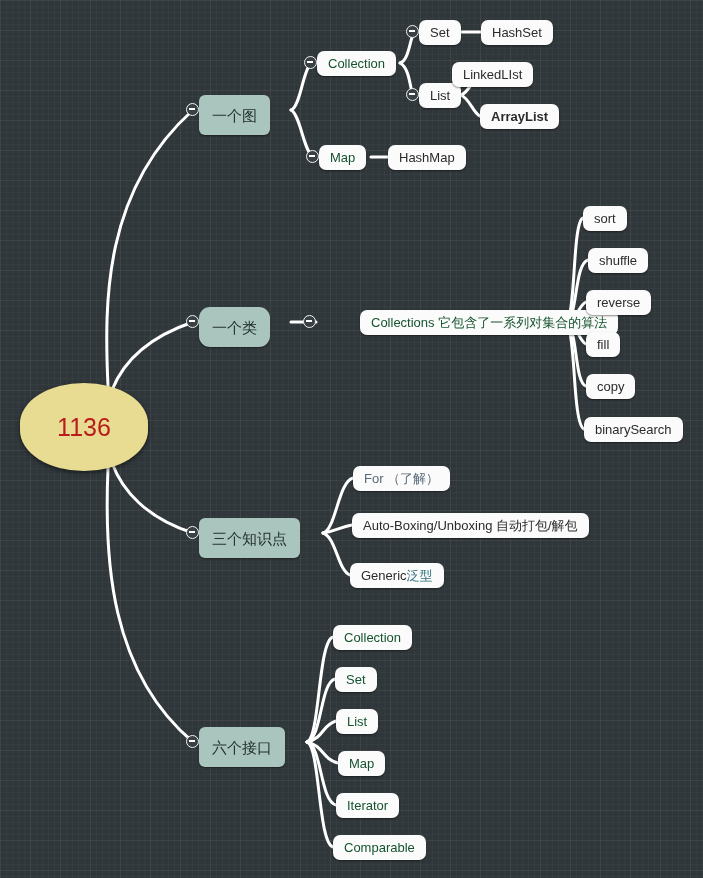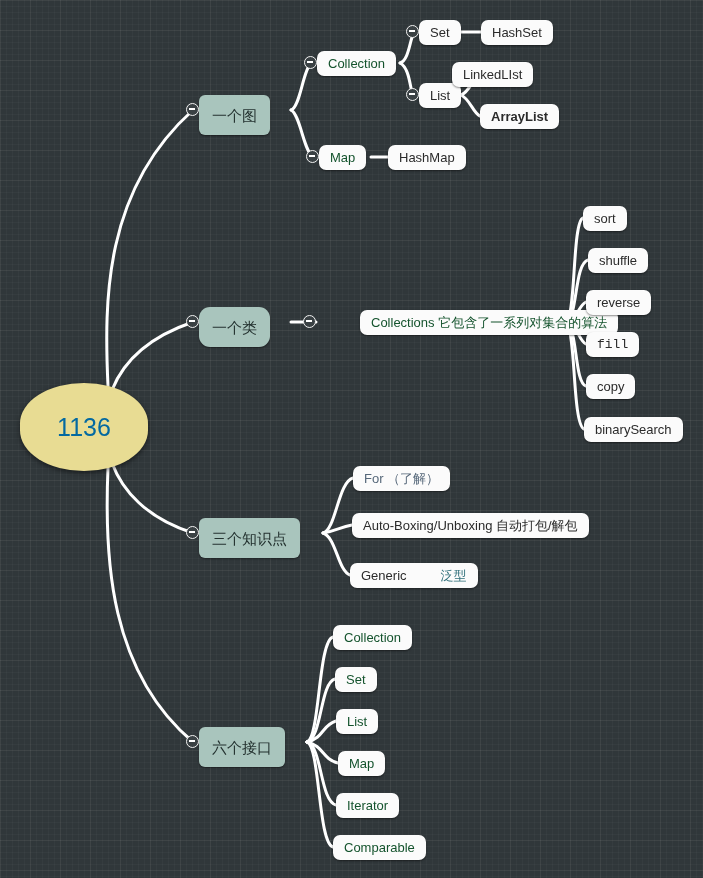--- a/index.html
+++ b/index.html
@@ -39,21 +39,21 @@
     color: #2b2b2b;
     font-size: 13px;
     line-height: 1;
     padding: 0 11px;
     height: 25px;
     box-shadow: 0 1px 2px rgba(0,0,0,0.45);
   }
   .node.root {
     border-radius: 50% / 46%;
     background: #e8dc93;
-    color: #0369a1;
+    color: #b91c1c;
     font-size: 25px;
     height: 88px;
     width: 128px;
     padding: 0;
     box-shadow: 0 2px 5px rgba(0,0,0,0.5);
   }
   .node.main {
     background: #a9c5bd;
     color: #23312f;
     height: 40px;
@@ -159,32 +159,32 @@
 
   <div class="node main" style="left:199px; top:307px;border-radius:11px;">一个类</div>
   <span class="toggle" style="left:186px; top:315px;"></span>
 
   <div class="node red wide" style="left:316px; top:310px;margin-left:44px;">Collections 它包含了一系列对集合的算法</div>
   <span class="toggle" style="left:303px; top:315px;"></span>
 
   <div class="node" style="left:583px; top:206px;">sort</div>
   <div class="node" style="left:588px; top:248px;">shuffle</div>
   <div class="node" style="left:586px; top:290px;">reverse</div>
-  <div class="node" style="left:586px; top:332px;font-family:Liberation Mono, monospace;">fill</div>
+  <div class="node" style="left:586px; top:332px;">fill</div>
   <div class="node" style="left:586px; top:374px;">copy</div>
   <div class="node main" style="left:199px; top:518px;">三个知识点</div>
 
   <div class="node" style="left:584px; top:417px;">binarySearch</div>
   <span class="toggle" style="left:186px; top:526px;"></span>
 
   <div class="node blue-gray" style="left:353px; top:466px;">For （了解）</div>
 
   <div class="node wide" style="left:352px; top:513px;text-align:right;">Auto-Boxing/Unboxing 自动打包/解包</div>
 
-  <div class="node" style="left:350px; top:563px;gap:34px;">
+  <div class="node" style="left:350px; top:563px;">
       <span>Generic </span>
       <span class="tone-teal">泛型</span>
     </div>
 
   <div class="node main" style="left:199px; top:727px;">六个接口</div>
   <span class="toggle" style="left:186px; top:735px;"></span>
 
   <div class="node red" style="left:333px; top:625px;">Collection</div>
   <div class="node red" style="left:335px; top:667px;">Set</div>
   <div class="node red" style="left:336px; top:709px;">List</div>

